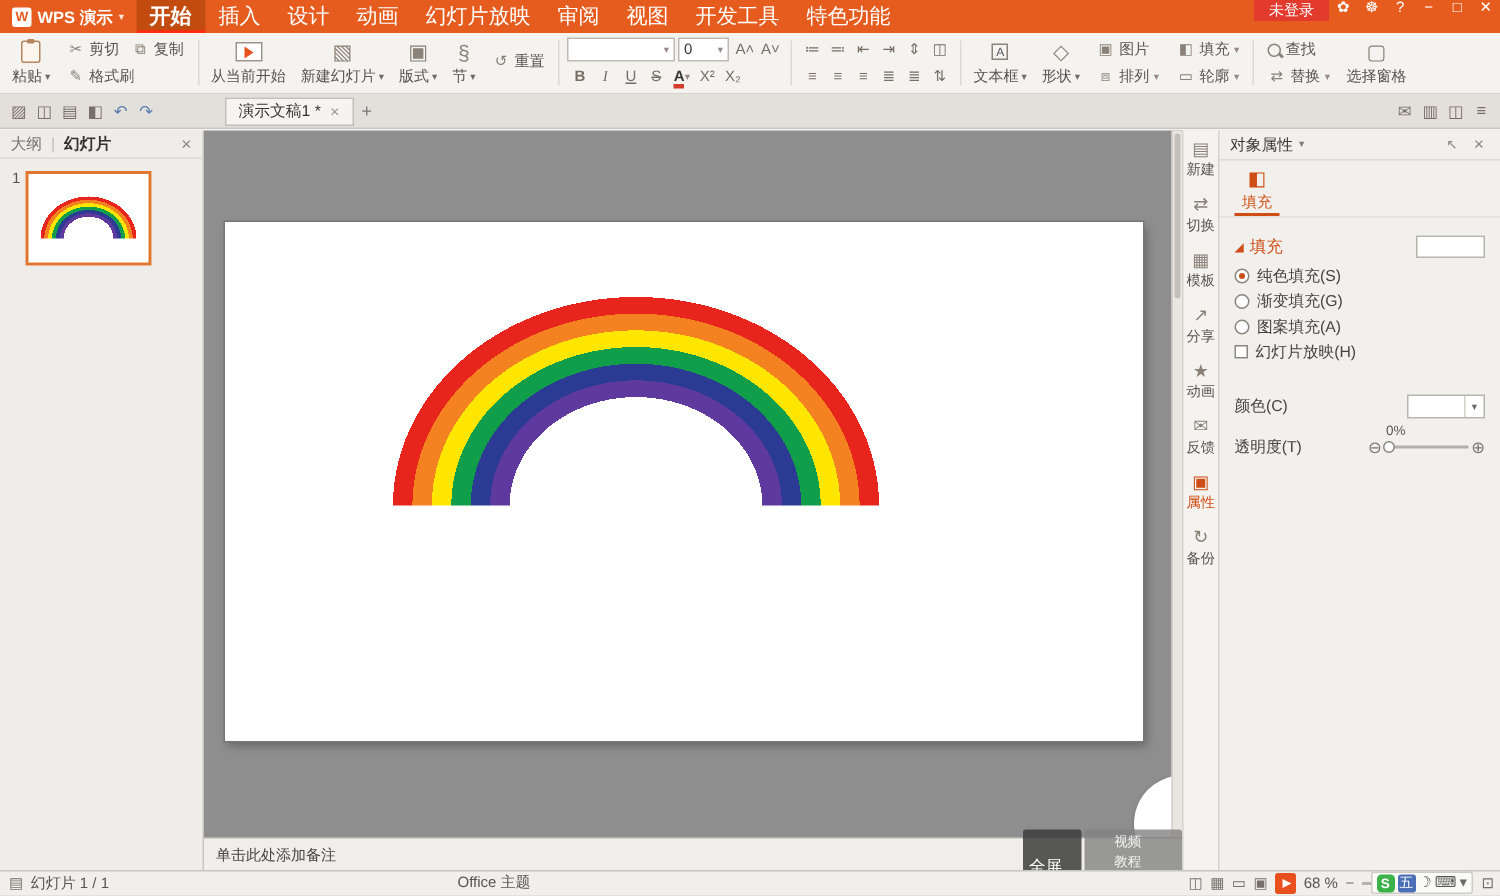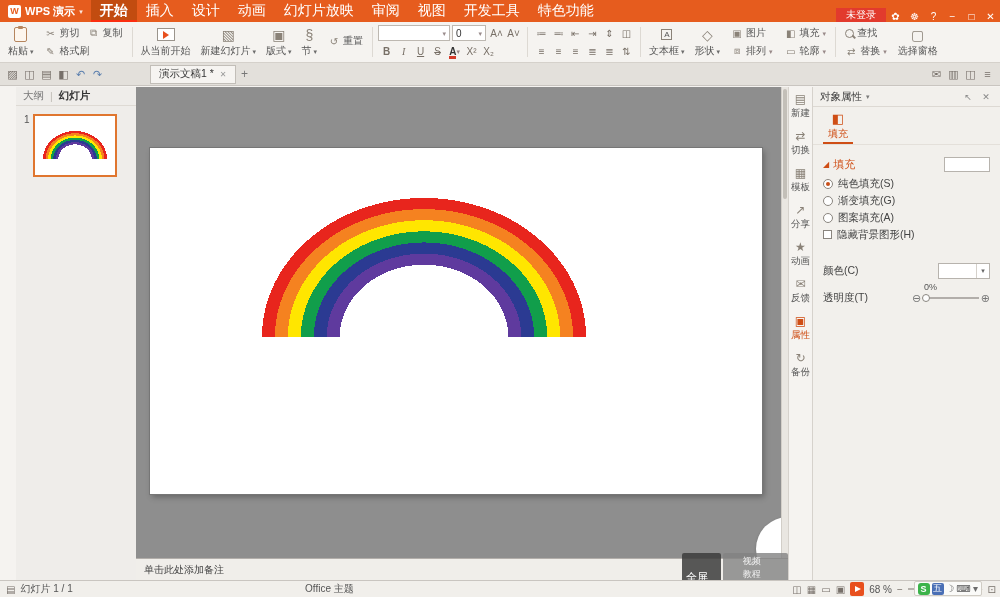--- a/index.html
+++ b/index.html
@@ -8,21 +8,21 @@
 .app{position:relative;width:1000px;height:597px;overflow:hidden;background:#f5f3f0}
 
 .titlebar{position:absolute;top:0;left:0;right:0;height:22px;background:#e65c1e;display:flex;align-items:stretch;color:#fff}
 .logo{display:flex;align-items:center;gap:4px;padding:0 8px}
 .logo-mark{width:13px;height:13px;border-radius:2px;background:#fff;color:#e65c1e;font-weight:bold;font-size:9px;display:flex;align-items:center;justify-content:center}
 .logo-text{font-size:11px;font-weight:bold}
 .caret{font-size:7px;line-height:1;color:inherit;opacity:.85}
 .ttabs{display:flex;align-items:stretch}
 .ttab{padding:0 9px;display:flex;align-items:center;font-size:14px;white-space:nowrap}
 .ttab.active{background:#c24c10;font-weight:bold;box-shadow:inset 0 -2px 0 #fb2e10}
-.tright{margin-left:auto;display:flex;align-items:flex-end}
+.tright{margin-left:auto;display:flex;align-items:flex-start}
 .login{background:#e23a2d;display:flex;align-items:center;padding:0 10px;font-size:10px}
 .tbtn{width:19px;display:flex;align-items:center;justify-content:center;font-size:10px}
 
 .ribbon{position:absolute;top:22px;left:0;right:0;height:41px;background:#f5f3f0;border-bottom:1px solid #d5d1cb;display:flex;align-items:stretch;padding:1px 3px}
 .rsep{width:1px;background:#ddd9d3;margin:4px 3px}
 .bigbtn{display:flex;flex-direction:column;align-items:center;justify-content:center;padding:1px 5px;gap:1px;color:#555}
 .blabel{font-size:10px;display:flex;align-items:center;gap:2px;white-space:nowrap}
 .bicon{height:17px;display:flex;align-items:center;justify-content:center;font-size:14px;color:#8a8278}
 .colstack{display:flex;flex-direction:column;justify-content:center;gap:2px;padding:1px 2px}
 .srow{display:flex;align-items:center}
@@ -43,21 +43,21 @@
 
 .docbar{position:absolute;top:63px;left:0;right:0;height:23px;background:#e3e0db;border-bottom:1px solid #c9c5c0;display:flex;align-items:center;padding:0 4px}
 .qbtn{width:17px;height:18px;display:flex;align-items:center;justify-content:center;font-size:11px;color:#77706a}
 .qbtn.blue{color:#5b7fae}
 .doctab{margin-left:44px;height:19px;background:#f6f4f1;border:1px solid #c2beb8;display:flex;align-items:center;gap:6px;padding:0 8px;font-size:10.5px;color:#333}
 .doctab .x{font-size:8px;color:#999}
 .newtab{width:18px;height:18px;display:flex;align-items:center;justify-content:center;color:#777;font-size:12px}
 .db-right{margin-left:auto;display:flex}
 
 .main{position:absolute;top:87px;left:0;right:0;bottom:17px}
-.leftpanel{position:absolute;left:16px;top:0;bottom:0;width:136px;background:#efedea;border-right:1px solid #c9c5c0}
+.leftpanel{position:absolute;left:0;top:0;bottom:0;width:136px;background:#efedea;border-right:1px solid #c9c5c0}
 .lp-head{height:19px;display:flex;align-items:center;gap:6px;padding:0 7px;border-bottom:1px solid #dedad4;font-size:10.5px}
 .lp-tab{color:#777}
 .lp-tab.on{color:#333;font-weight:bold}
 .lp-div{color:#c0bcb6}
 .lp-close{margin-left:auto;color:#888;font-size:9px}
 .thumbrow{display:flex;align-items:flex-start;gap:3px;padding:8px 4px 0 8px}
 .thumbnum{font-size:10px;color:#555}
 .thumb{width:84px;height:63px;background:#fff;border:2px solid #e0762f;position:relative}
 .rainbow-mini{position:absolute;left:8px;top:15px;width:64px;height:28px}
 .center{position:absolute;left:136px;right:212px;top:0;bottom:0;background:#8e8e8e;overflow:hidden}
@@ -522,21 +522,21 @@
               <span class="radio"></span>
               <span>渐变填充(G)</span>
             </div>
             <div class="prow">
               <span class="radio"></span>
               <span>图案填充(A)</span>
             </div>
           </div>
         <div class="prow">
           <span class="checkbox"></span>
-          <span>隐藏背景图形(H)</span>
+          <span>幻灯片放映(H)</span>
         </div>
         <div class="kv">
           <span>颜色(C)</span>
           <div class="color-combo">
             <span class="color-swatch"></span>
             <span class="cc-caret">▾</span>
           </div>
         </div>
         <div class="trans-row">
           <span>透明度(T)</span>

